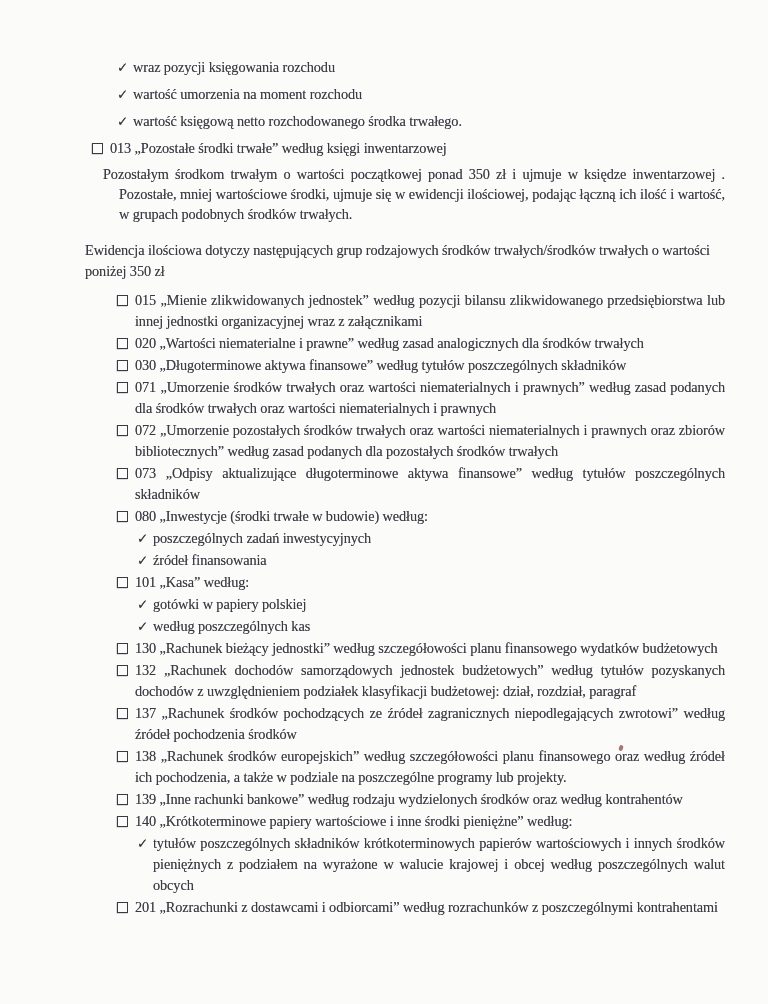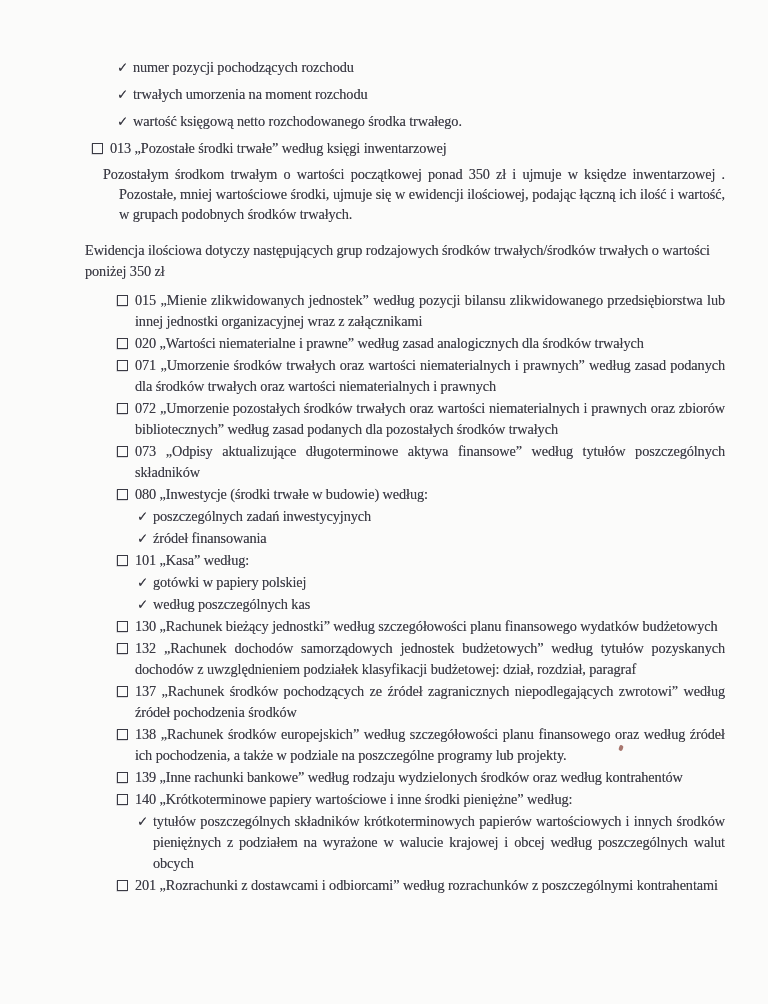--- a/index.html
+++ b/index.html
@@ -64,25 +64,25 @@
   }
 </style>
 </head>
 <body>
 
 <div class="page">
 
   <div class="top-checks">
       <div class="chk-row">
         <span class="chk-ico">✓</span>
-        <span class="txt">numer pozycji pochodzących rozchodu</span>
+        <span class="txt">wraz pozycji księgowania rozchodu</span>
       </div>
       <div class="chk-row">
         <span class="chk-ico">✓</span>
-        <span class="txt">trwałych umorzenia na moment rozchodu</span>
+        <span class="txt">wartość umorzenia na moment rozchodu</span>
       </div>
       <div class="chk-row">
         <span class="chk-ico">✓</span>
         <span class="txt">wartość księgową netto rozchodowanego środka trwałego.</span>
       </div>
     </div>
 
   <div class="boxrow item013">
     <span class="box-ico"></span>
     <span class="txt">013 „Pozostałe środki trwałe” według księgi inwentarzowej</span>
@@ -93,20 +93,24 @@
   <div class="note">Ewidencja ilościowa dotyczy następujących grup rodzajowych środków trwałych/środków trwałych o wartości poniżej 350 zł</div>
 
   <div class="accounts">
       <div class="boxrow acct">
         <span class="box-ico"></span>
         <span class="txt">015 „Mienie zlikwidowanych jednostek” według pozycji bilansu zlikwidowanego przedsiębiorstwa lub innej jednostki organizacyjnej wraz z załącznikami</span>
       </div>
       <div class="boxrow acct">
         <span class="box-ico"></span>
         <span class="txt">020 „Wartości niematerialne i prawne” według zasad analogicznych dla środków trwałych</span>
+      </div>
+      <div class="boxrow acct">
+        <span class="box-ico"></span>
+        <span class="txt">030 „Długoterminowe aktywa finansowe” według tytułów poszczególnych składników</span>
       </div>
       <div class="boxrow acct">
         <span class="box-ico"></span>
         <span class="txt">071 „Umorzenie środków trwałych oraz wartości niematerialnych i prawnych” według zasad podanych dla środków trwałych oraz wartości niematerialnych i prawnych</span>
       </div>
       <div class="boxrow acct">
         <span class="box-ico"></span>
         <span class="txt">072 „Umorzenie pozostałych środków trwałych oraz wartości niematerialnych i prawnych oraz zbiorów bibliotecznych” według zasad podanych dla pozostałych środków trwałych</span>
       </div>
       <div class="boxrow acct">

